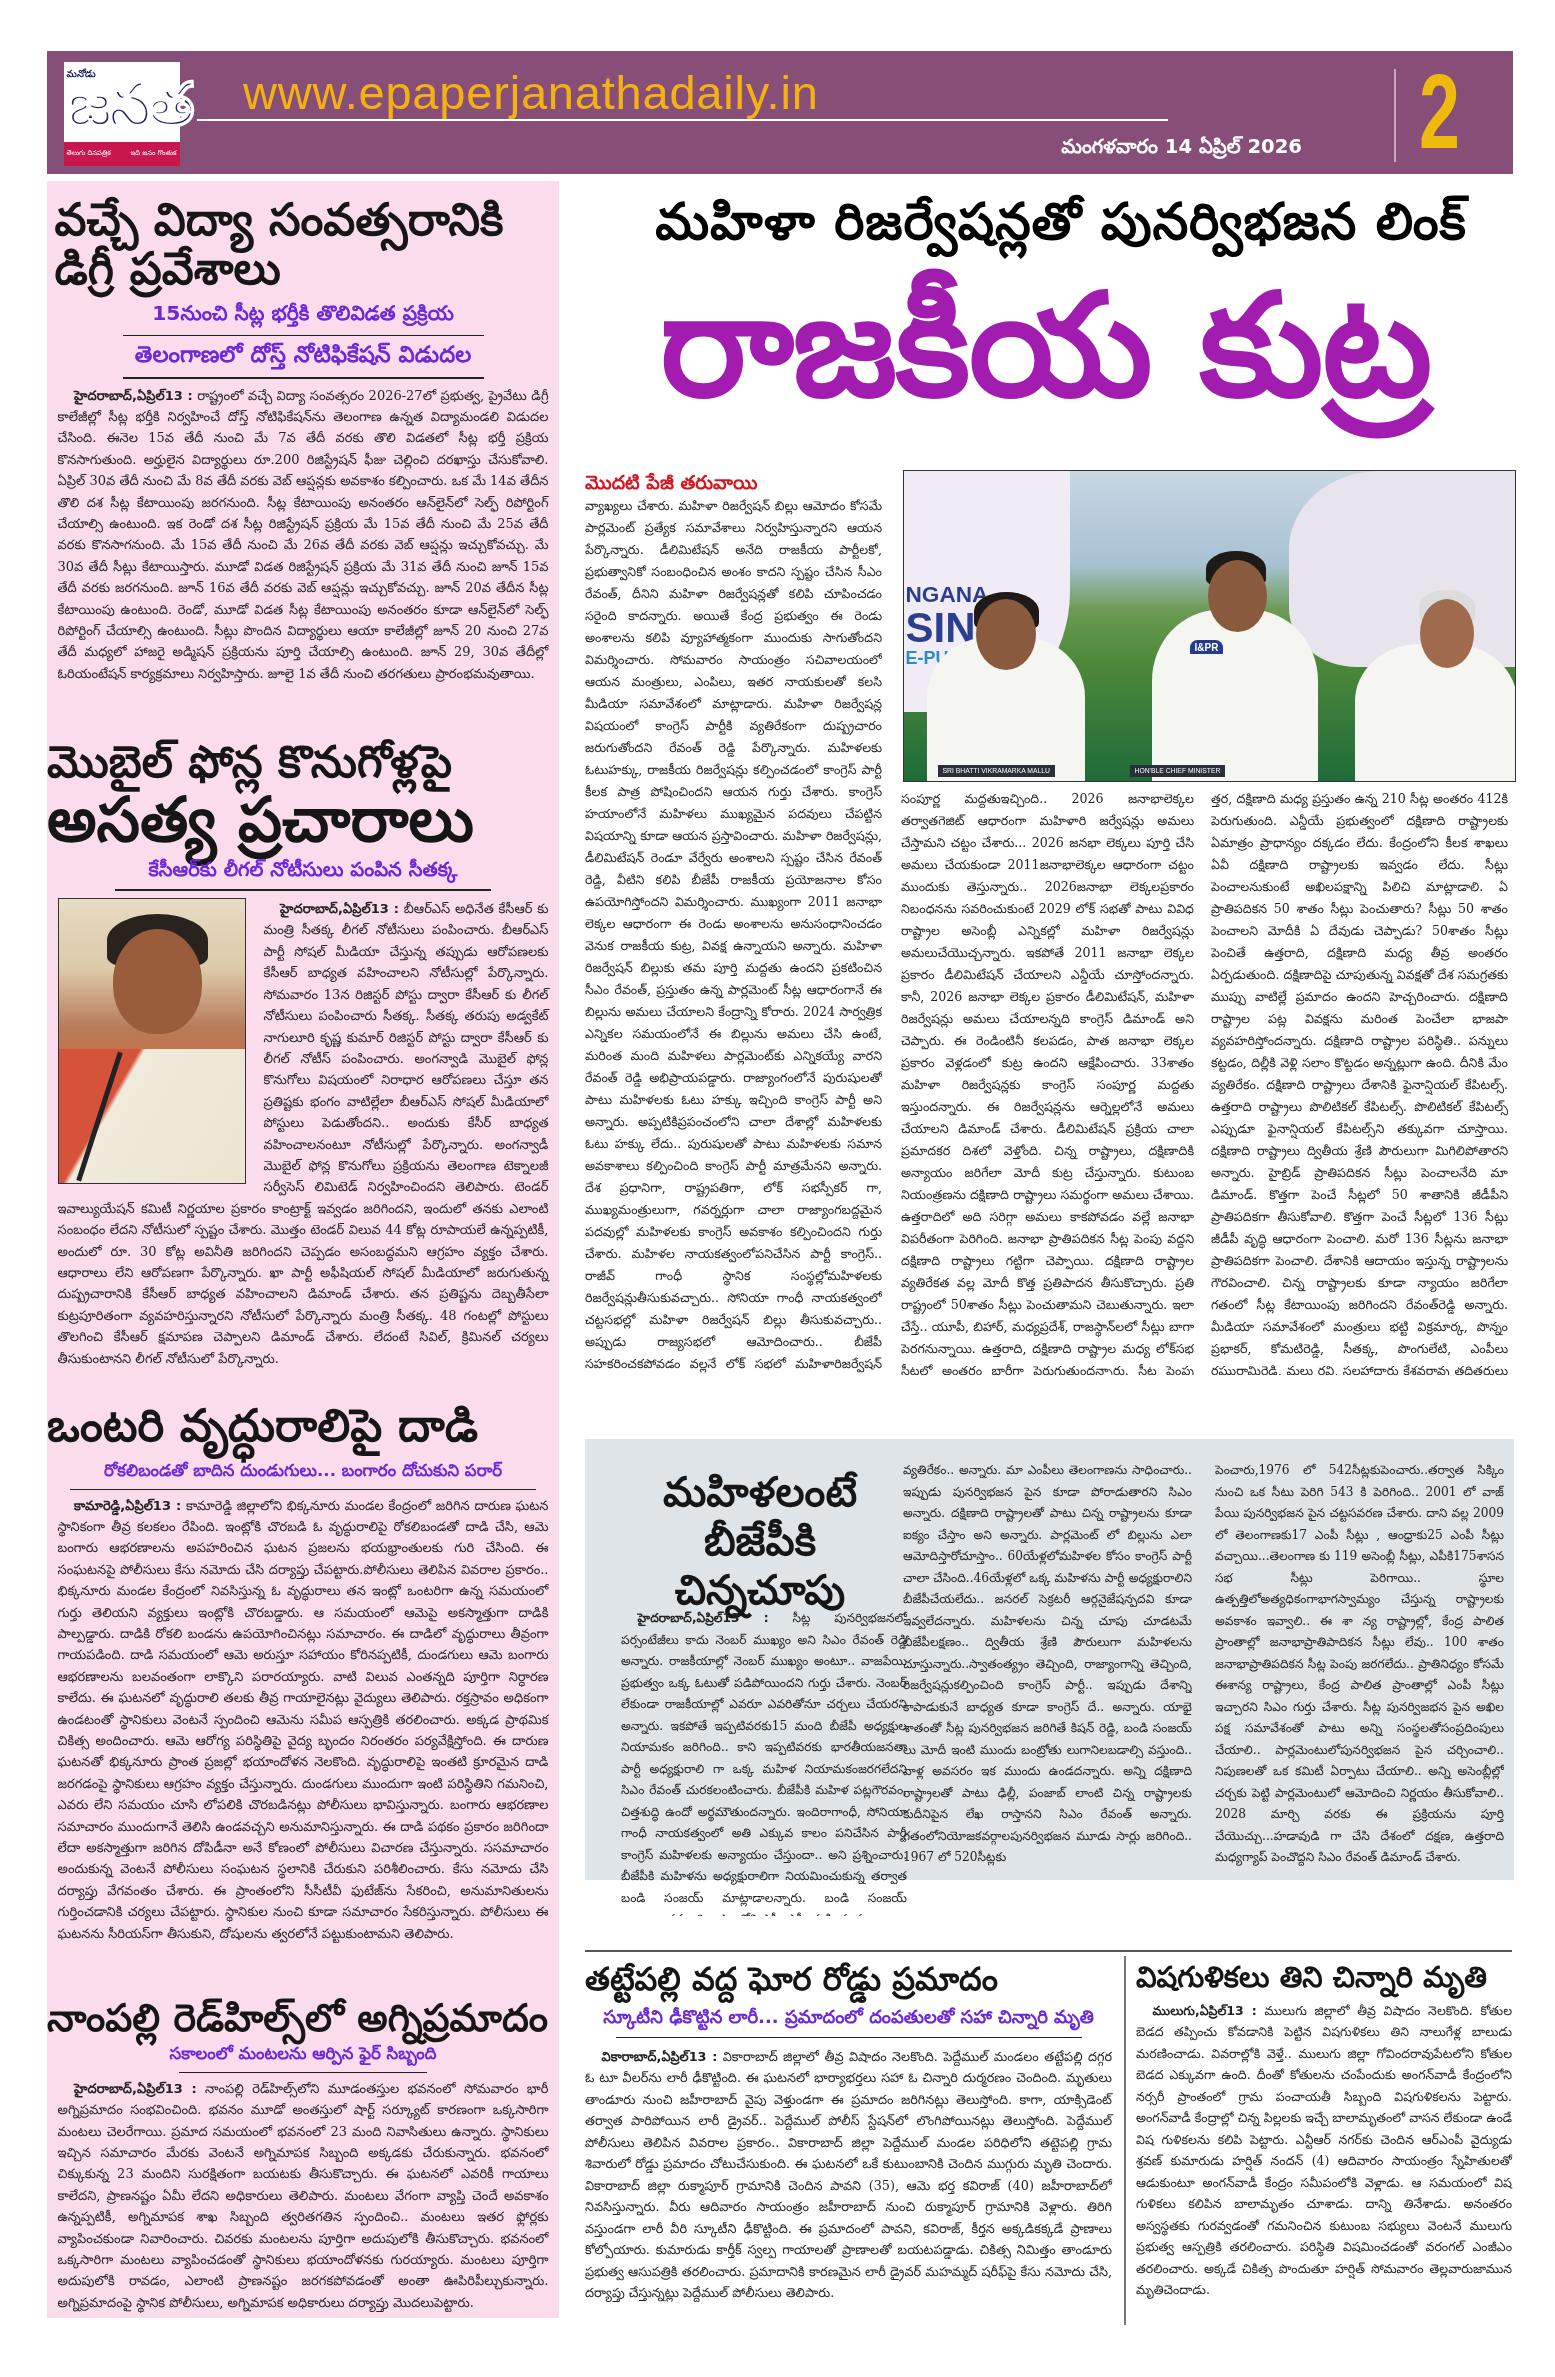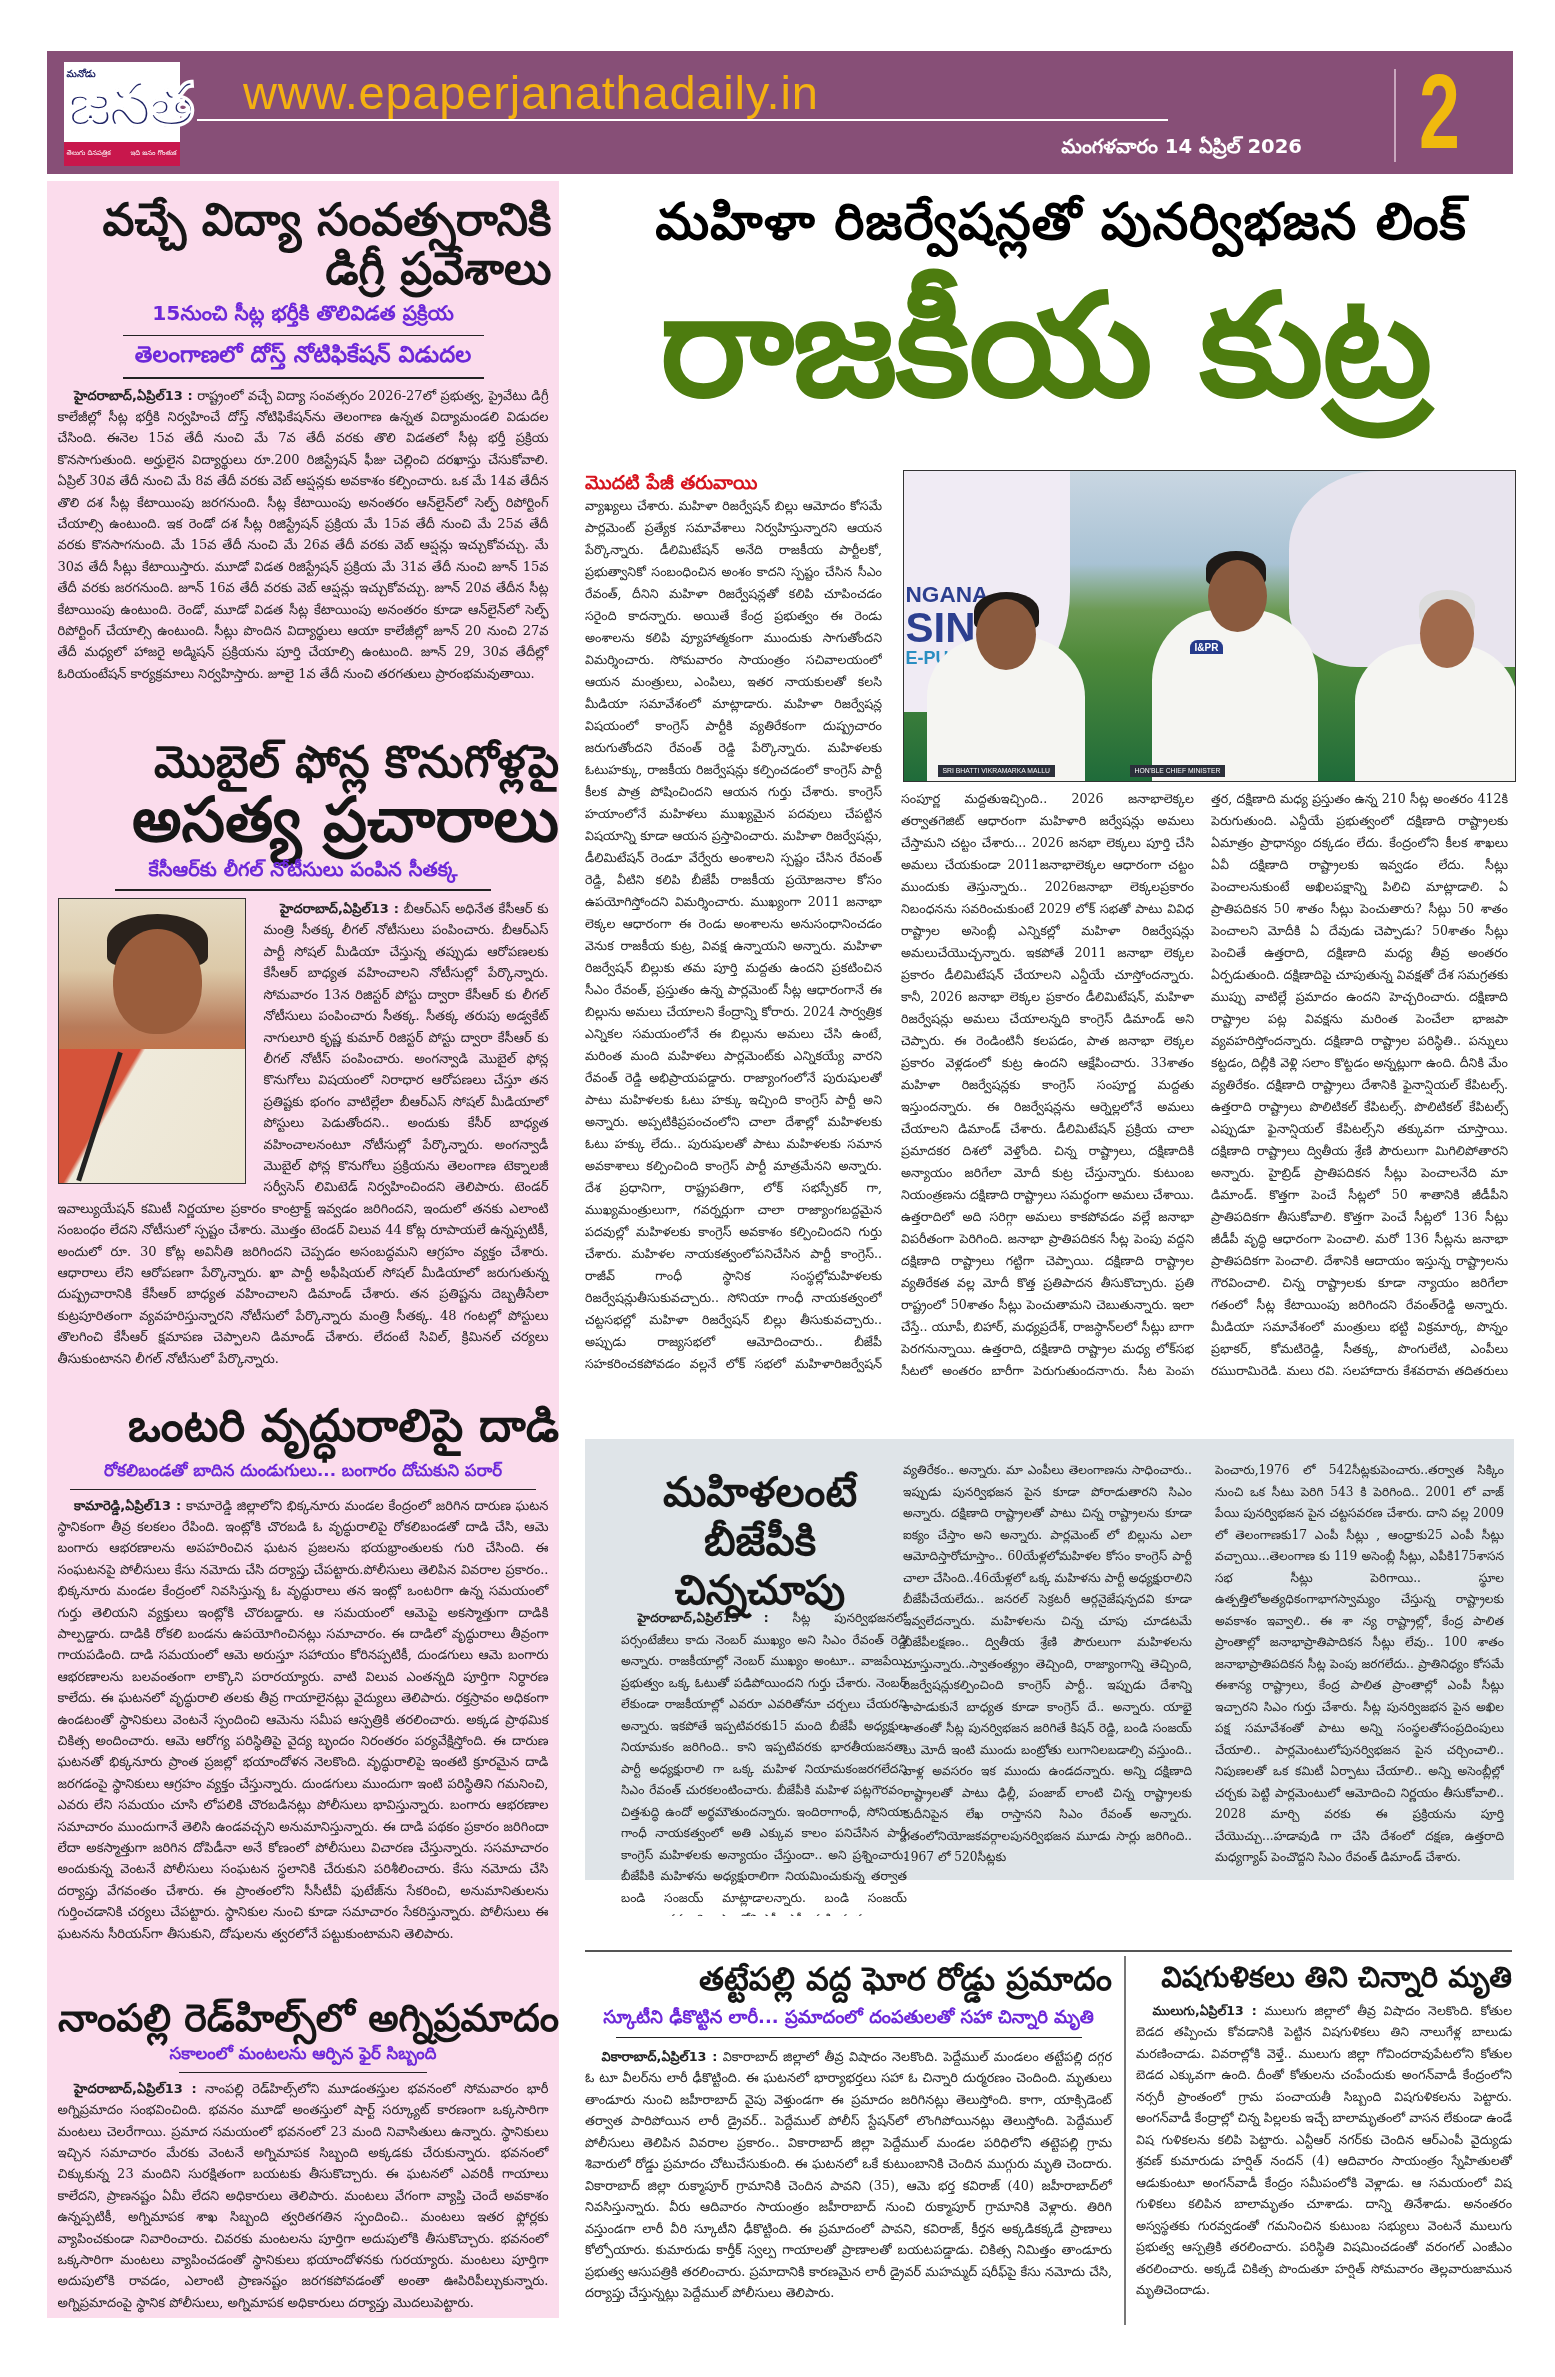--- a/index.html
+++ b/index.html
@@ -15,36 +15,36 @@
   .logo-strip span { font-size: 6.8px; color: #ffffff; }
   .site-url { position: absolute; left: 196px; top: 13.5px; font-family: "Liberation Sans", sans-serif; font-size: 47px; color: #f4b112; letter-spacing: 0.8px; }
   .mast-line { position: absolute; left: 150px; top: 68px; width: 971px; height: 2.3px; background: #ffffff; }
   .mast-date { position: absolute; right: 211px; top: 84px; font-size: 19.6px; font-weight: bold; color: #ffffff; }
   .mast-vline { position: absolute; left: 1347px; top: 18px; width: 1.5px; height: 93px; background: #c9a7bf; }
   .page-number { position: absolute; left: 1372px; top: 7.5px; font-family: "Liberation Sans", sans-serif; font-size: 105px; font-weight: bold; color: #f0b90e; line-height: 1; transform: scaleX(0.7); transform-origin: left top; }
 
   
   .left-col { position: absolute; left: 47px; top: 181px; width: 512px; height: 2137px; background: #fbdcec; }
   .art { position: absolute; left: 0; width: 100%; }
-  .hl-black { font-weight: bold; color: #161616; text-align: right; line-height: 1.1; }
+  .hl-black { font-weight: bold; color: #161616; text-align: left; line-height: 1.1; }
   .sub-red { font-weight: bold; color: #6d28d9; text-align: center; }
   .rule { height: 1.5px; background: #222; margin: 4.5px auto; }
   .body-text { font-family: "DejaVu Serif", serif; font-size: 13px; line-height: 21.4px; text-align: justify; color: #222; padding: 0 10.5px; }
   .dateline { font-family: "DejaVu Sans", sans-serif; font-weight: bold; }
   .indent { display: inline-block; width: 16.6px; }
 
   .photo-seethakka { float: left; width: 188px; height: 286px; margin: 0 18px 4.5px 0; border: 1.5px solid #333; background: linear-gradient(180deg, #e6dcc5 0%, #dcc9a8 25%, #b87b5a 45%, #c97042 60%, #e9e5d9 75%, #d8d0bc 100%); position: relative; overflow: hidden; }
   .photo-seethakka .face { position: absolute; left: 54px; top: 30px; width: 89px; height: 105px; border-radius: 50% 50% 46% 46%; background: #9a5d3c; }
   .photo-seethakka .hair { position: absolute; left: 48px; top: 15px; width: 101px; height: 53px; border-radius: 50% 50% 20% 20%; background: #2a221c; }
   .photo-seethakka .saree { position: absolute; left: 0; top: 150px; width: 188px; height: 143px; background: linear-gradient(120deg, #d5533a 0%, #d5533a 30%, #efeadb 32%, #ece4d0 100%); }
   .photo-seethakka .mic { position: absolute; left: 38px; top: 150px; width: 4.5px; height: 135px; background: #222; transform: rotate(18deg); }
 
   
   .main-kicker { position: absolute; left: 617px; top: 192px; width: 888px; font-size: 51px; font-weight: bold; color: #000000; text-align: center; letter-spacing: 0.8px; }
-  .main-headline { position: absolute; left: 579px; top: 271px; width: 933px; font-size: 143px; font-weight: bold; color: #4d7c0f; text-align: center; line-height: 1.05; letter-spacing: -1.5px; }
+  .main-headline { position: absolute; left: 579px; top: 271px; width: 933px; font-size: 143px; font-weight: bold; color: #a21caf; text-align: center; line-height: 1.05; letter-spacing: -1.5px; }
 
   .cont-label { position: absolute; left: 585px; top: 471px; font-size: 19px; font-weight: bold; color: #d7151f; }
   .col { position: absolute; font-family: "DejaVu Serif", serif; font-size: 12.6px; line-height: 22px; text-align: justify; color: #222; }
   .col-1 { left: 585px; top: 495px; width: 297px; height: 880px; overflow: hidden; }
   .col-2 { left: 901px; top: 788px; width: 293px; height: 587px; overflow: hidden; }
   .col-3 { left: 1211px; top: 788px; width: 297px; height: 587px; overflow: hidden; }
 
   .main-photo { position: absolute; left: 903px; top: 470px; width: 613px; height: 312px; border: 0.8px solid #333; overflow: hidden; background: linear-gradient(180deg, #c9d6e2 0%, #a8c2d4 30%, #6c9a54 45%, #4f8a3a 60%, #1f6b3a 100%); }
   .main-photo .banner { position: absolute; left: -30px; top: 0; width: 196px; height: 241px; border-radius: 0 0 50% 0; background: #f0ebf4; }
   .main-photo .banner-text { position: absolute; left: 1.5px; top: 113px; font-family: "Liberation Sans", sans-serif; font-weight: bold; color: #2c3f8f; line-height: 1; }

